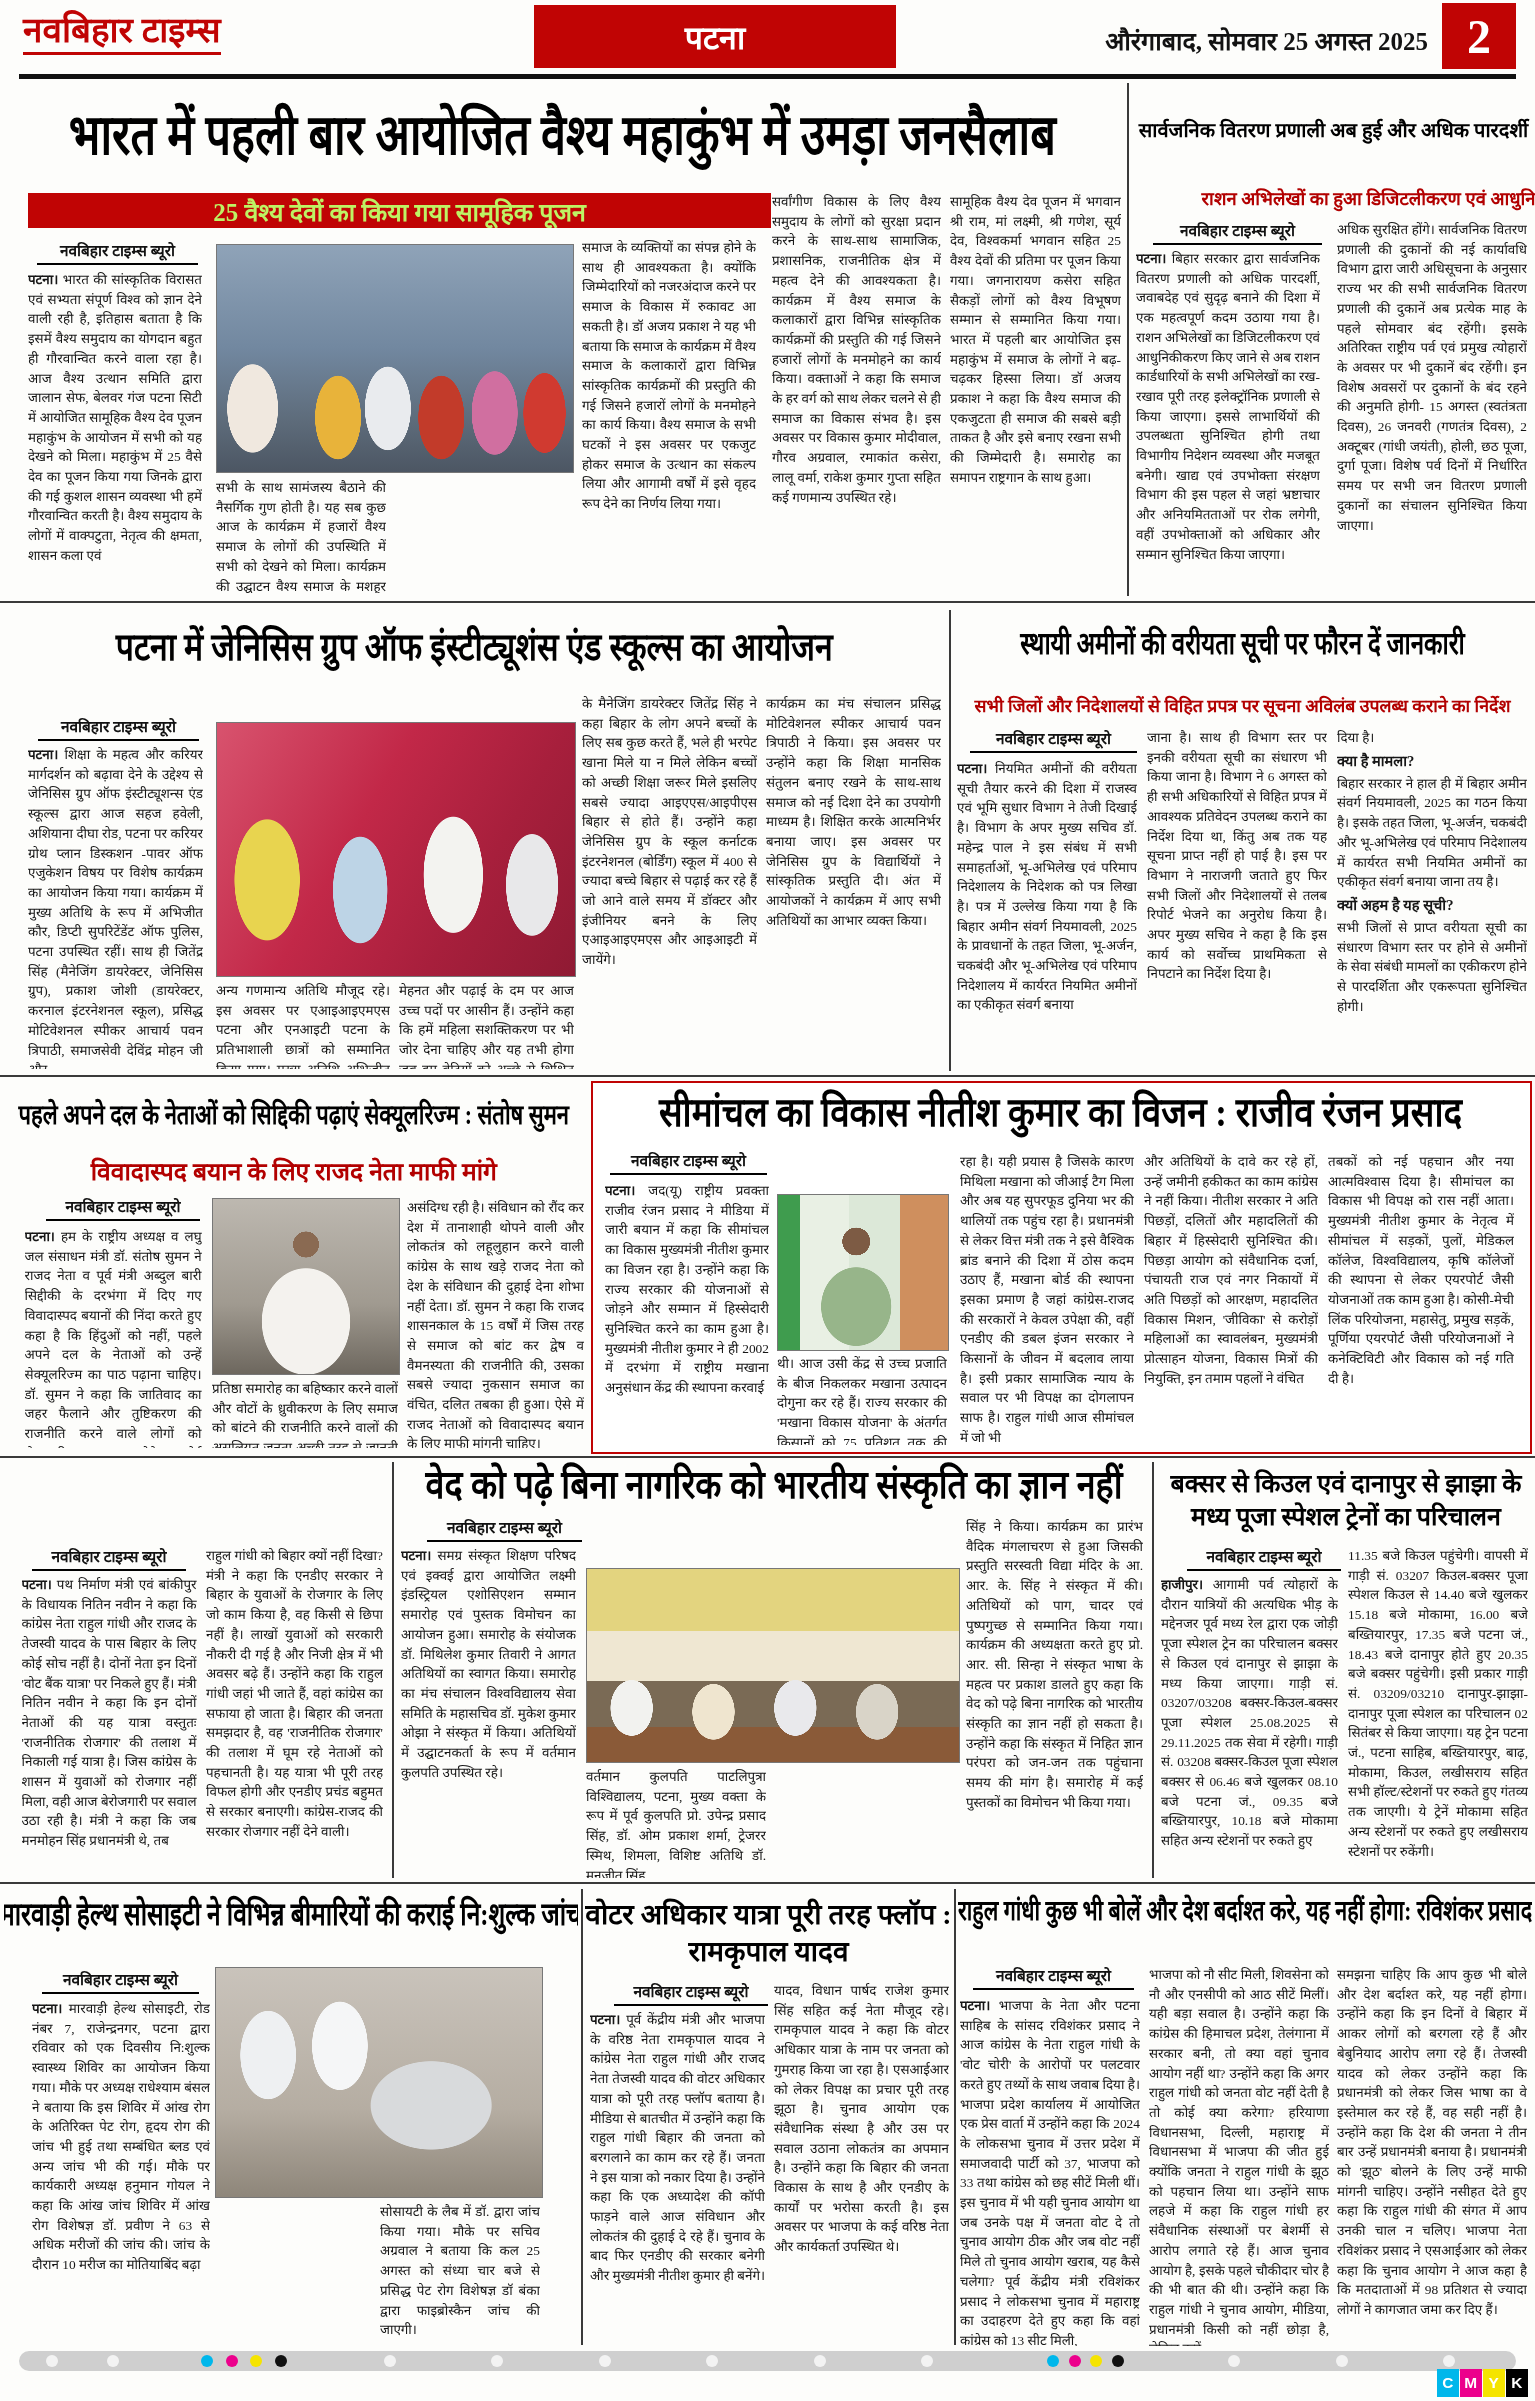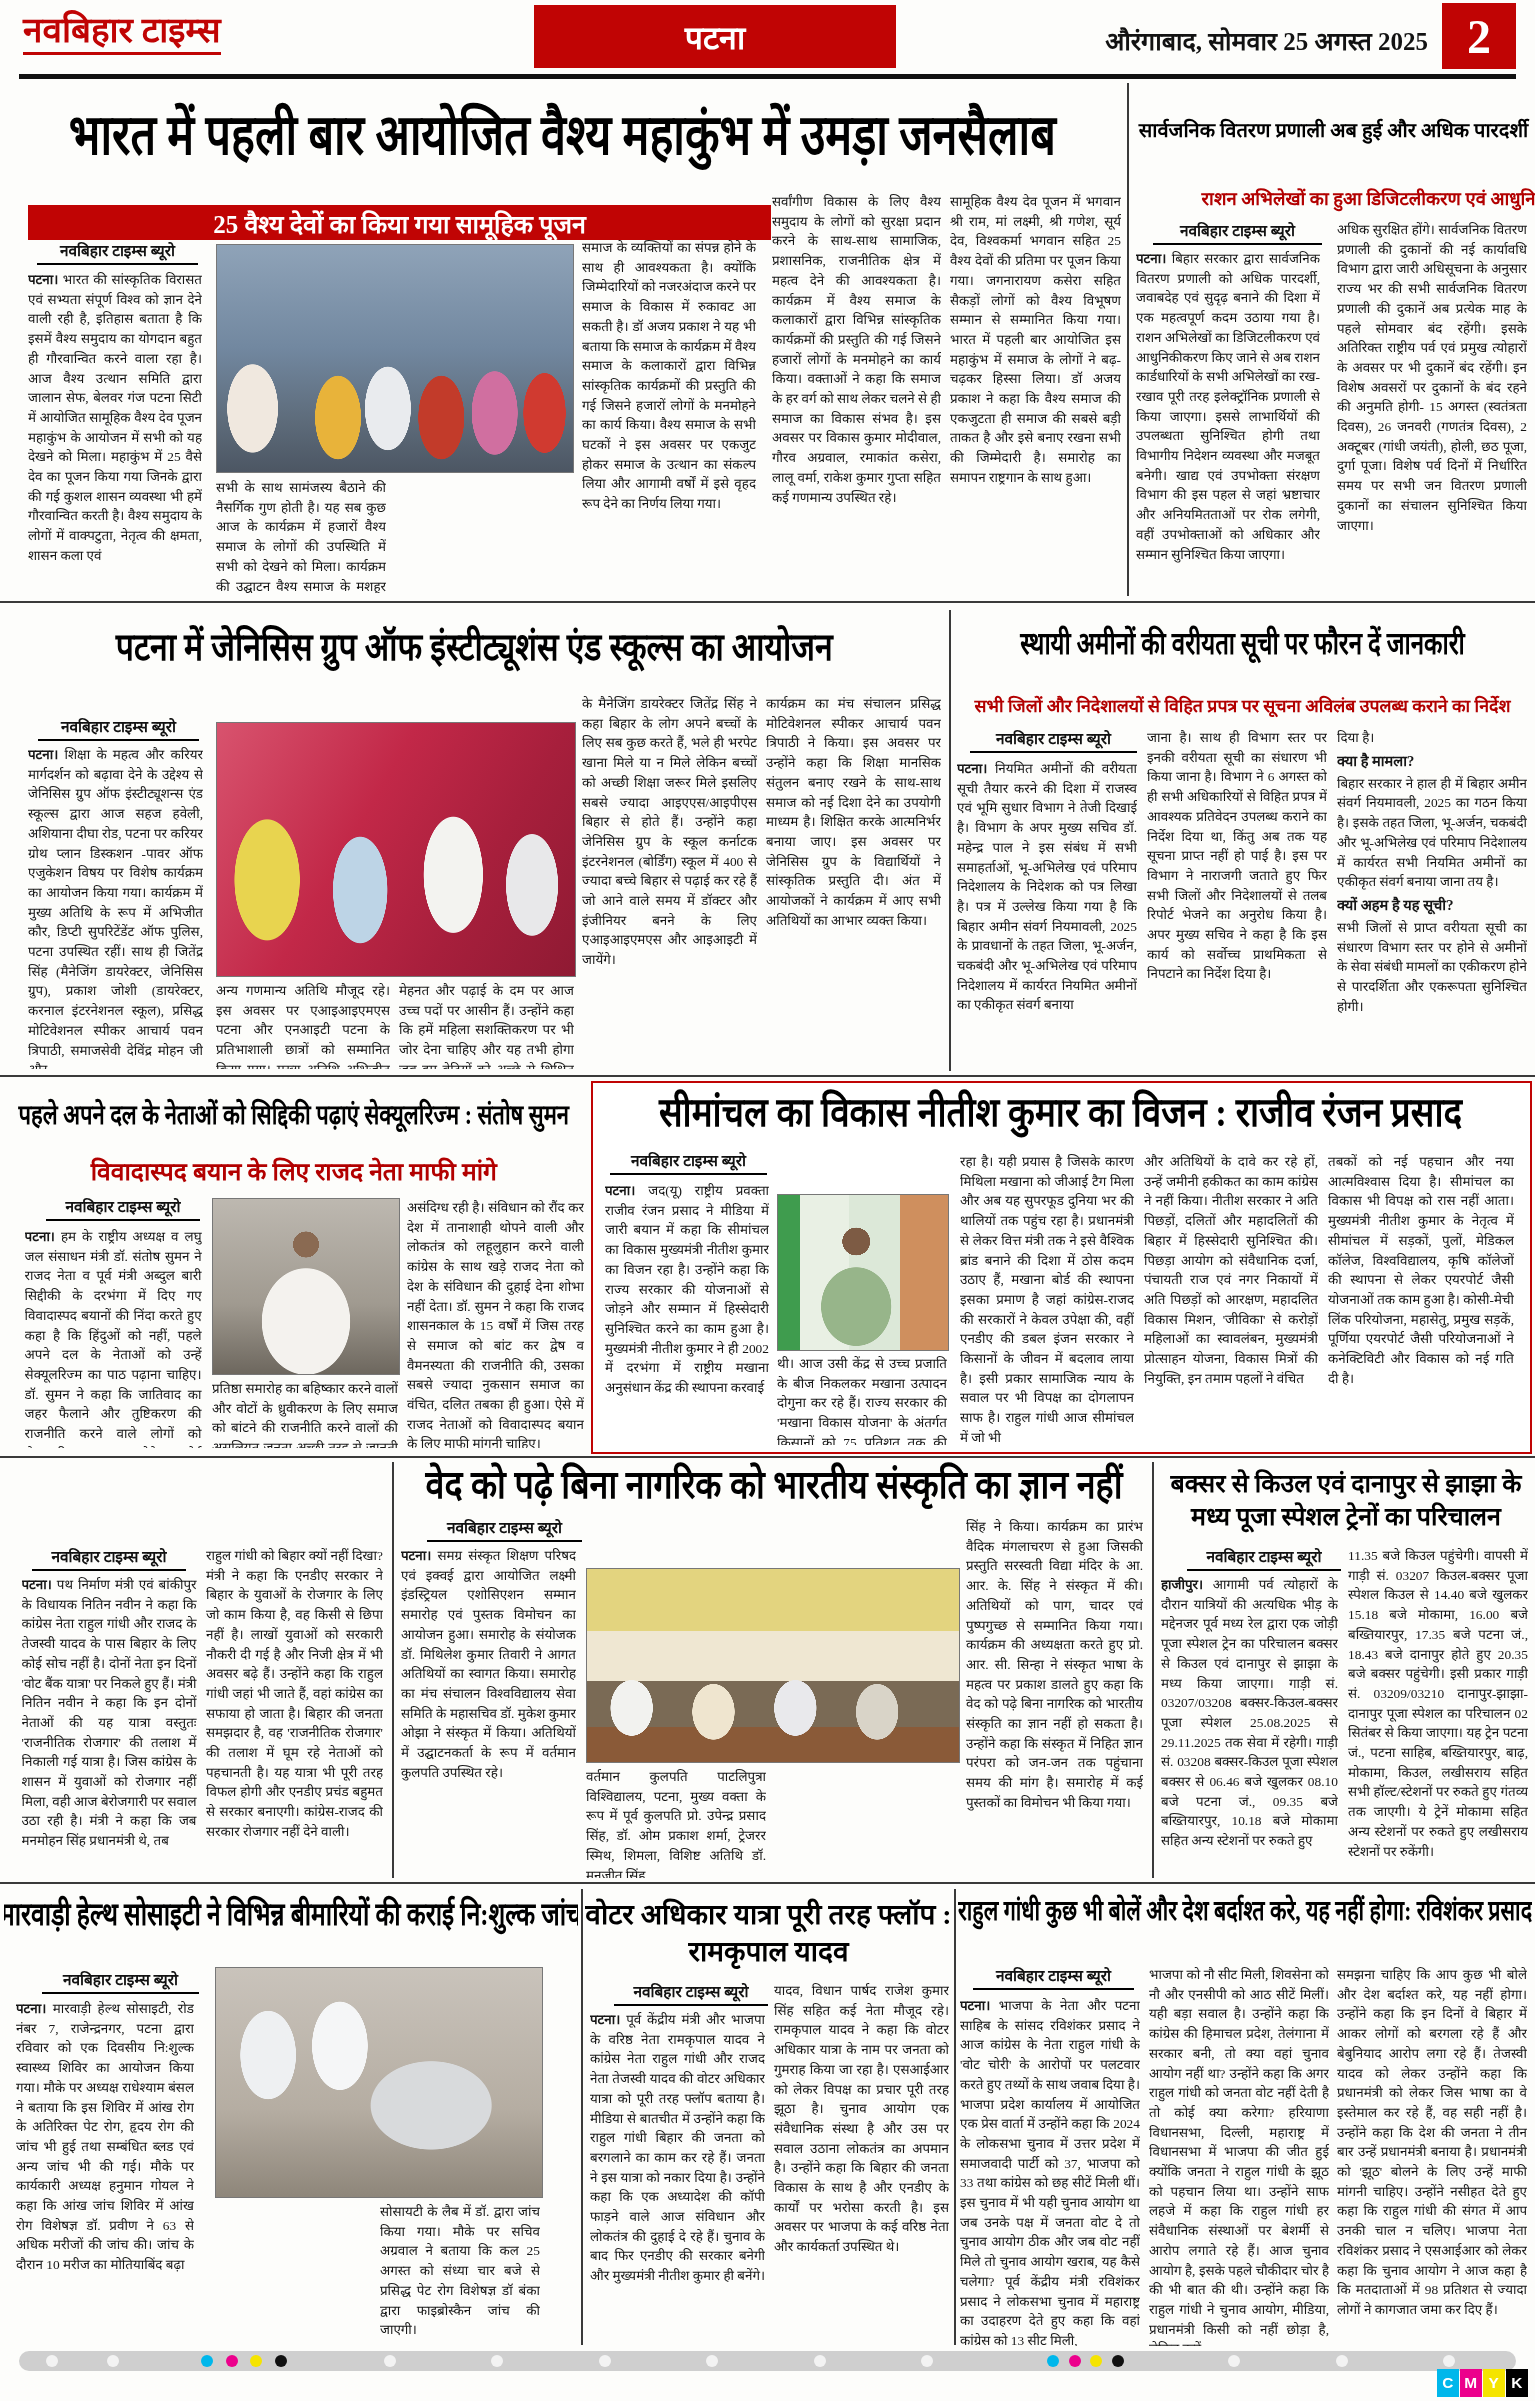--- a/index.html
+++ b/index.html
@@ -11,22 +11,22 @@
   .edition{position:absolute;left:534px;top:4.6px;width:362px;height:63px;background:#c00404;color:#fff;
            font-size:32px;font-weight:bold;display:flex;align-items:center;justify-content:center;}
   .dateline{position:absolute;left:990px;top:23px;width:438px;font-size:25px;font-weight:bold;text-align:right;}
   .pagenum{position:absolute;left:1442px;top:3.1px;width:74px;height:66px;background:#c00404;color:#fff;
            font-size:48px;font-weight:bold;display:flex;align-items:center;justify-content:center;}
   .toprule{position:absolute;left:19px;top:74px;width:1497px;height:5.4px;background:#111;}
   
   .headline{position:absolute;font-weight:bold;color:#000;text-align:center;display:flex;
             align-items:center;justify-content:center;overflow:hidden;line-height:1.25;}
   .one{white-space:nowrap;}
-  .kicker{position:absolute;background:#c00404;color:#ffffff;font-weight:bold;text-align:left;
-          display:flex;align-items:center;justify-content:center;overflow:hidden;margin-top:12px;}
+  .kicker{position:absolute;background:#c00404;color:#bef264;font-weight:bold;text-align:left;
+          display:flex;align-items:center;justify-content:center;overflow:hidden;}
   .redsub{position:absolute;color:#b20000;font-weight:bold;text-align:center;overflow:hidden;
           display:flex;align-items:center;justify-content:center;}
   .byline{position:absolute;font-weight:bold;font-size:15.4px;text-align:center;
           border-bottom:2.3px solid #000;padding-bottom:2.3px;overflow:hidden;white-space:nowrap;}
   .col{position:absolute;font-size:13.4px;line-height:1.47;text-align:justify;overflow:hidden;color:#161616;}
   .col .city{font-weight:bold;}
   .colh{display:block;font-weight:bold;font-size:14.6px;margin:3.1px 0 1.5px 0;}
   .colp{display:block;}
   
   .vrule{position:absolute;width:1.5px;background:#3a3a3a;}
@@ -192,21 +192,21 @@
   <div class="col" style="left:1161px;top:1575px;width:177px;height:302px;">
     <b class="city">हाजीपुर।</b>
     <span>आगामी पर्व त्योहारों के दौरान यात्रियों की अत्यधिक भीड़ के मद्देनजर पूर्व मध्य रेल द्वारा एक जोड़ी पूजा स्पेशल ट्रेन का परिचालन बक्सर से किउल एवं दानापुर से झाझा के मध्य किया जाएगा। गाड़ी सं. 03207/03208 बक्सर-किउल-बक्सर पूजा स्पेशल 25.08.2025 से 29.11.2025 तक सेवा में रहेगी। गाड़ी सं. 03208 बक्सर-किउल पूजा स्पेशल बक्सर से 06.46 बजे खुलकर 08.10 बजे पटना जं., 09.35 बजे बख्तियारपुर, 10.18 बजे मोकामा सहित अन्य स्टेशनों पर रुकते हुए</span>
   </div>
   <div class="col" style="left:1348px;top:1546px;width:180px;height:332px;">11.35 बजे किउल पहुंचेगी। वापसी में गाड़ी सं. 03207 किउल-बक्सर पूजा स्पेशल किउल से 14.40 बजे खुलकर 15.18 बजे मोकामा, 16.00 बजे बख्तियारपुर, 17.35 बजे पटना जं., 18.43 बजे दानापुर होते हुए 20.35 बजे बक्सर पहुंचेगी। इसी प्रकार गाड़ी सं. 03209/03210 दानापुर-झाझा-दानापुर पूजा स्पेशल का परिचालन 02 सितंबर से किया जाएगा। यह ट्रेन पटना जं., पटना साहिब, बख्तियारपुर, बाढ़, मोकामा, किउल, लखीसराय सहित सभी हॉल्ट/स्टेशनों पर रुकते हुए गंतव्य तक जाएगी। ये ट्रेनें मोकामा सहित अन्य स्टेशनों पर रुकते हुए लखीसराय स्टेशनों पर रुकेंगी।</div>
 
   <div class="hrule" style="top:1882px;"></div>
 
   <div class="headline one" style="left:3.8px;top:1890px;width:574px;height:51px;font-size:24.6px;transform:scaleY(1.3);">मारवाड़ी हेल्थ सोसाइटी ने विभिन्न बीमारियों की कराई नि:शुल्क जांच</div>
   <div class="byline" style="left:42px;top:1969px;width:157px;">नवबिहार टाइम्स ब्यूरो</div>
-  <div class="col" style="left:16px;top:1999px;width:178px;height:345px;font-family:Liberation Serif, serif;">
+  <div class="col" style="left:32px;top:1999px;width:178px;height:345px;font-family:Liberation Serif, serif;">
     <b class="city">पटना।</b>
     <span>मारवाड़ी हेल्थ सोसाइटी, रोड नंबर 7, राजेन्द्रनगर, पटना द्वारा रविवार को एक दिवसीय नि:शुल्क स्वास्थ्य शिविर का आयोजन किया गया। मौके पर अध्यक्ष राधेश्याम बंसल ने बताया कि इस शिविर में आंख रोग के अतिरिक्त पेट रोग, हृदय रोग की जांच भी हुई तथा सम्बंधित ब्लड एवं अन्य जांच भी की गई। मौके पर कार्यकारी अध्यक्ष हनुमान गोयल ने कहा कि आंख जांच शिविर में आंख रोग विशेषज्ञ डॉ. प्रवीण ने 63 से अधिक मरीजों की जांच की। जांच के दौरान 10 मरीज का मोतियाबिंद बढ़ा</span>
   </div>
   <div class="photo" id="ph-health" style="left:215px;top:1967px;width:326px;height:229px;" title="राजेन्द्रनगर स्थित शिविर में आंख की जांच कराते मरीज"></div>
   <div class="col" style="left:380px;top:2202px;width:160px;height:143px;">सोसायटी के लैब में डॉ. द्वारा जांच किया गया। मौके पर सचिव अग्रवाल ने बताया कि कल 25 अगस्त को संध्या चार बजे से प्रसिद्ध पेट रोग विशेषज्ञ डॉ बंका द्वारा फाइब्रोस्कैन जांच की जाएगी।</div>
   <div class="vrule" style="left:581px;top:1889px;height:456px;"></div>
 
   <div class="headline" style="left:585px;top:1895px;width:367px;height:77px;font-size:28px;line-height:1.3;">वोटर अधिकार यात्रा पूरी तरह फ्लॉप : रामकृपाल यादव</div>
   <div class="byline" style="left:614px;top:1981px;width:154px;">नवबिहार टाइम्स ब्यूरो</div>
   <div class="col" style="left:590px;top:2010px;width:175px;height:335px;">

